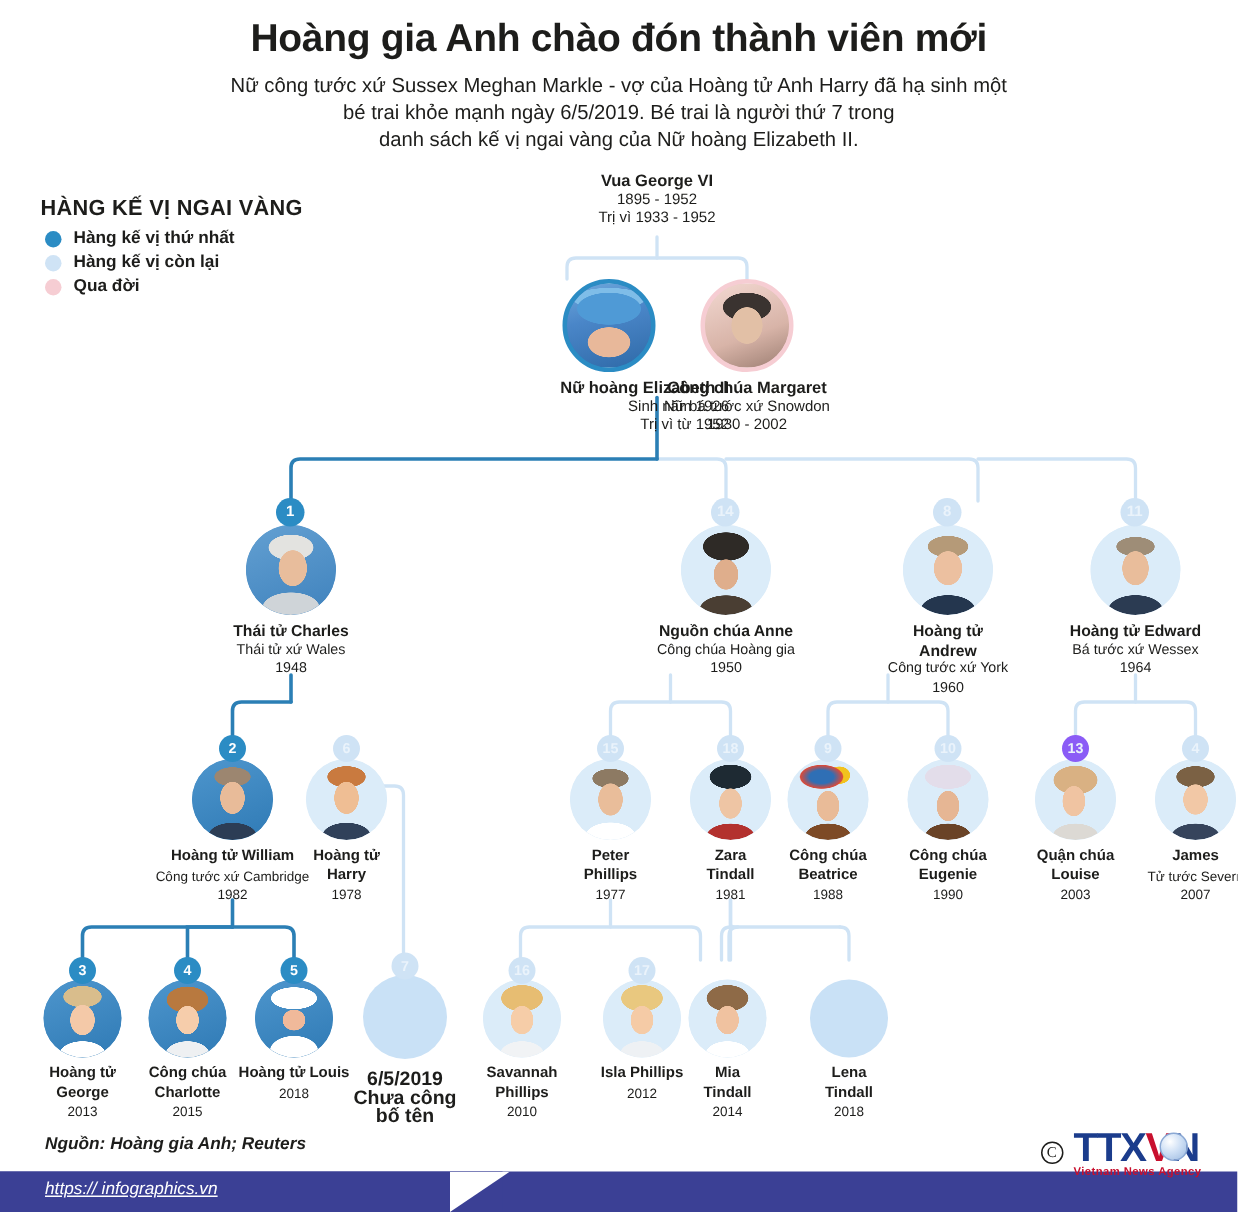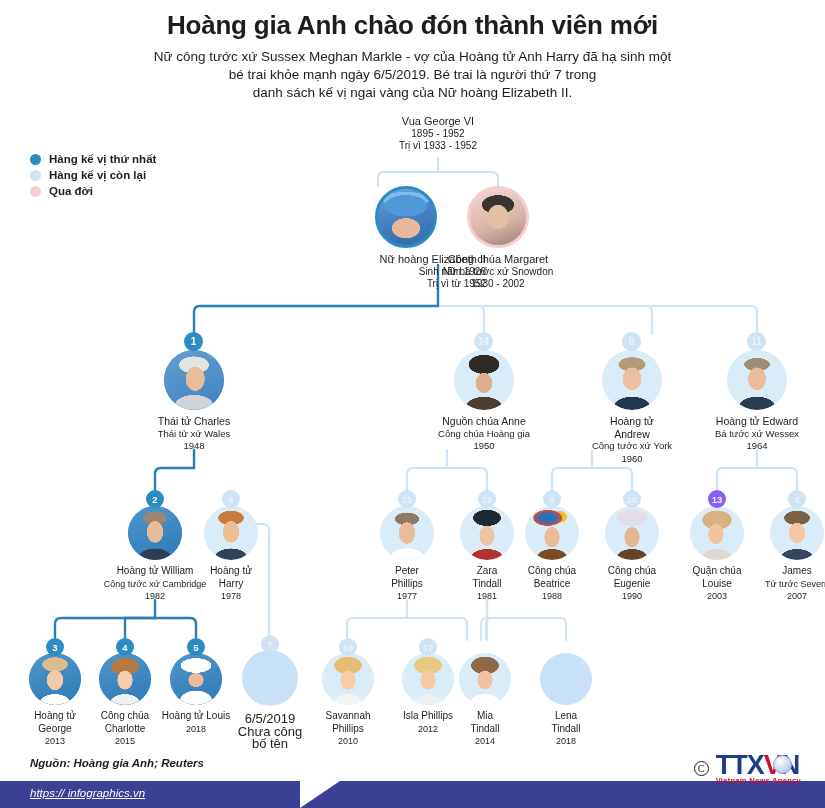--- a/index.html
+++ b/index.html
@@ -40,21 +40,21 @@
   .node { position:absolute; text-align:center; }
   .photo {
     border-radius:50%;
     margin:0 auto;
     background-size: cover;
     background-position: center top;
     position:relative;
     overflow:hidden;
   }
   .photo .face { position:absolute; inset:0; border-radius:50%; }
-  .nm { font-weight:normal; line-height:12.5px; margin-top:5px; }
+  .nm { font-weight:bold; line-height:12.5px; margin-top:5px; }
   .sub { line-height:12.5px; }
   .badge {
     position:absolute; border-radius:50%;
     color:#ffffff; font-weight:bold; text-align:center;
     display:flex; align-items:center; justify-content:center;
     z-index:5;
   }
 
   
   .source {
@@ -100,20 +100,21 @@
 
 <div id="stage">
 
   <div class="title">Hoàng gia Anh chào đón thành viên mới</div>
   <div class="subtitle">
     <div>Nữ công tước xứ Sussex Meghan Markle - vợ của Hoàng tử Anh Harry đã hạ sinh một</div>
     <div>bé trai khỏe mạnh ngày 6/5/2019. Bé trai là người thứ 7 trong</div>
     <div>danh sách kế vị ngai vàng của Nữ hoàng Elizabeth II.</div>
   </div>
 
+  <div class="legend-title">HÀNG KẾ VỊ NGAI VÀNG</div>
   <div class="legend-row" style="top:153px">
     <span class="legend-dot" style="background:#2b8cc4"></span>
     <span>Hàng kế vị thứ nhất</span>
   </div>
   <div class="legend-row" style="top:169px">
     <span class="legend-dot" style="background:#cfe3f5"></span>
     <span>Hàng kế vị còn lại</span>
   </div>
   <div class="legend-row" style="top:185px">
     <span class="legend-dot" style="background:#f6cdd3"></span>

